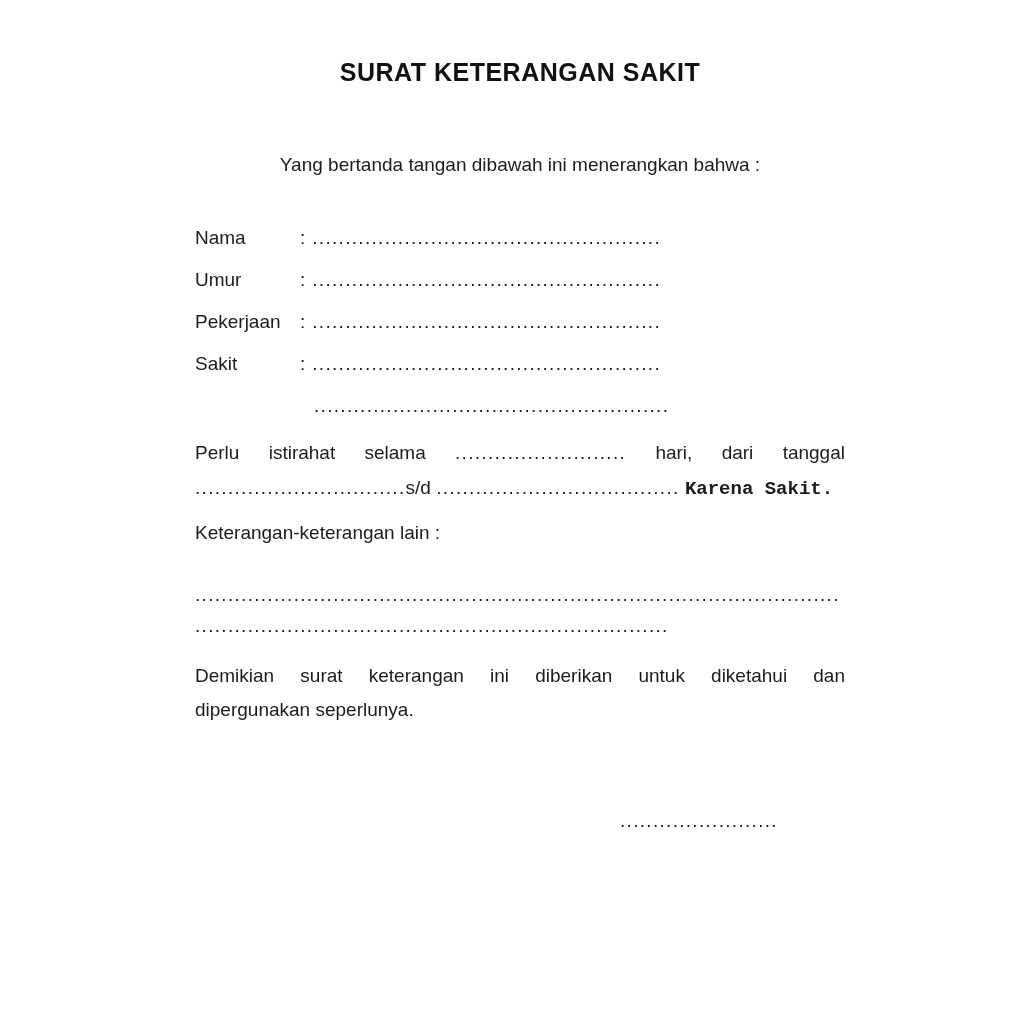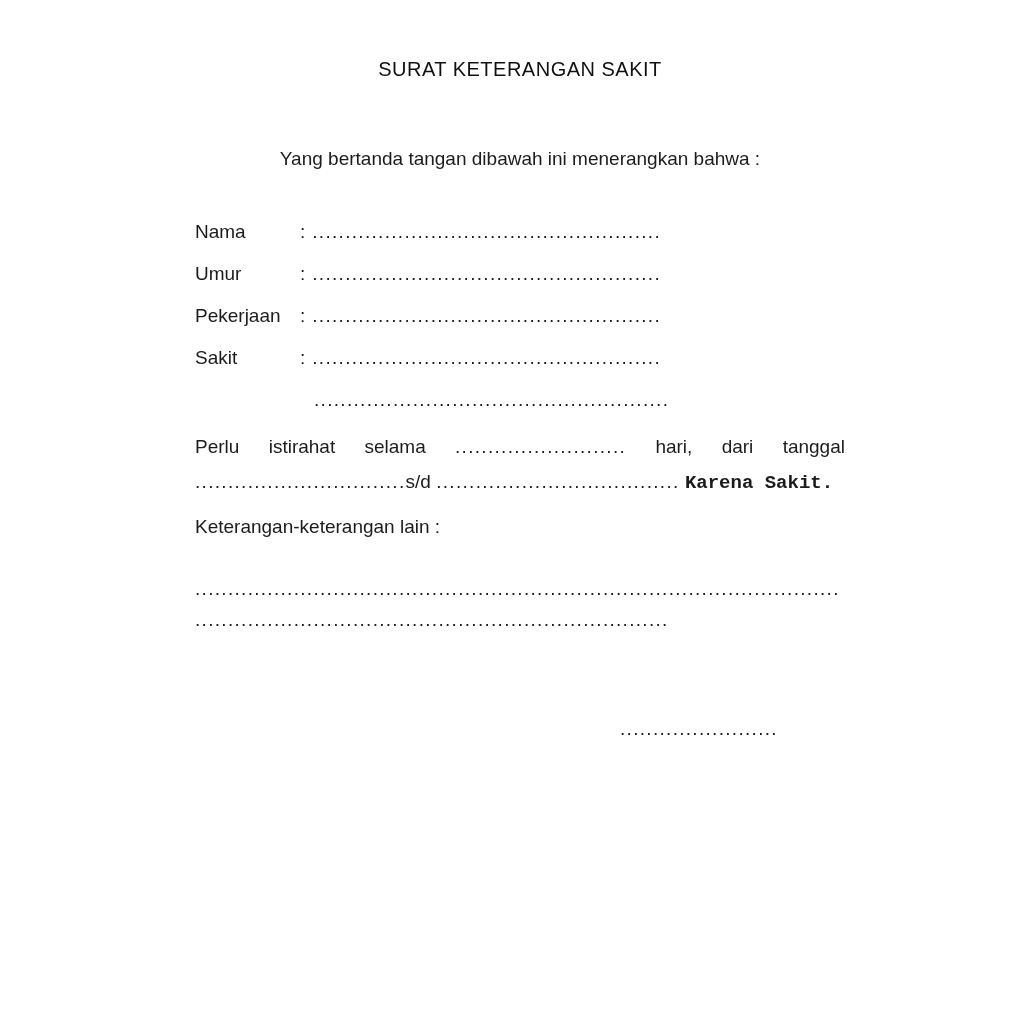--- a/index.html
+++ b/index.html
@@ -13,22 +13,22 @@
     overflow: hidden;
   }
   .page {
     position: relative;
     width: 650px;
     margin-left: 195px;
     font-size: 19px;
   }
   .doc-title {
     margin: 58px 0 0 0;
-    font-size: 20px;
-    font-weight: normal;
+    font-size: 25px;
+    font-weight: bold;
     text-align: center;
     letter-spacing: 0.5px;
     color: #111;
   }
   .intro {
     margin: 66px 0 0 0;
     line-height: 24px;
     text-align: center;
   }
   .fields {
@@ -129,17 +129,30 @@
     </div>
   </div>
 
   <p class="keterangan-heading">Keterangan-keterangan lain :</p>
 
   <div class="keterangan-dots">
     <div class="dots">..................................................................................................</div>
     <div class="dots">........................................................................</div>
   </div>
 
+  <div class="closing">
+    <div class="justify-row">
+      <span>Demikian</span>
+      <span>surat</span>
+      <span>keterangan</span>
+      <span>ini</span>
+      <span>diberikan</span>
+      <span>untuk</span>
+      <span>diketahui</span>
+      <span>dan</span>
+    </div>
+    <div class="para-line">dipergunakan seperlunya.</div>
+  </div>
 
 
   <div class="signature-space-dots dots">........................</div>
 
 </div>
 
 </body></html>

